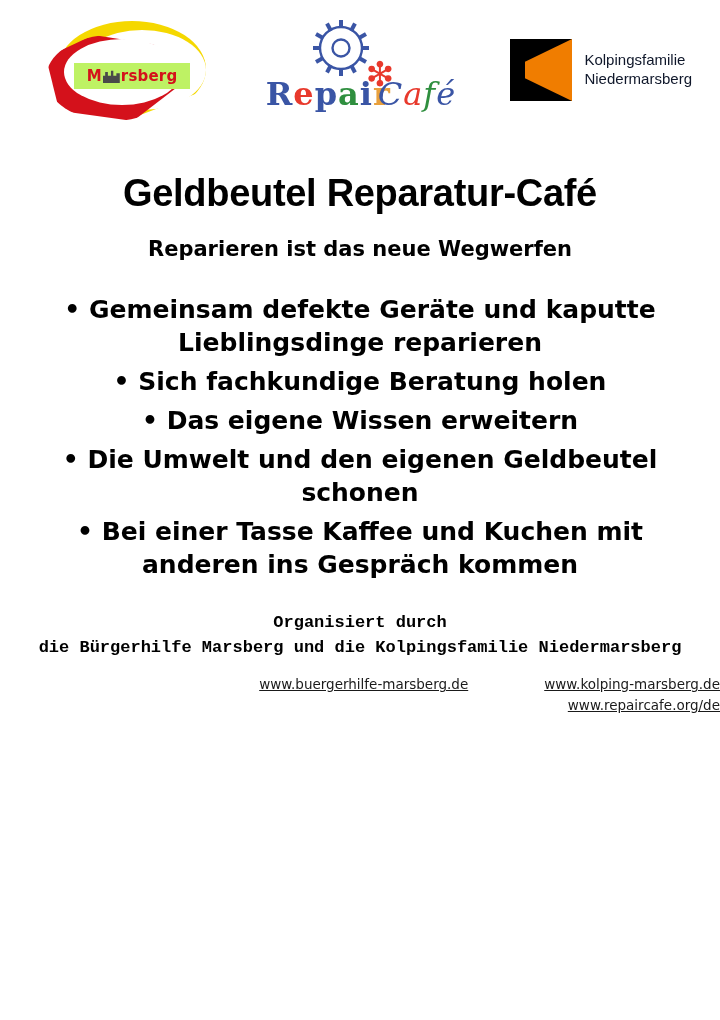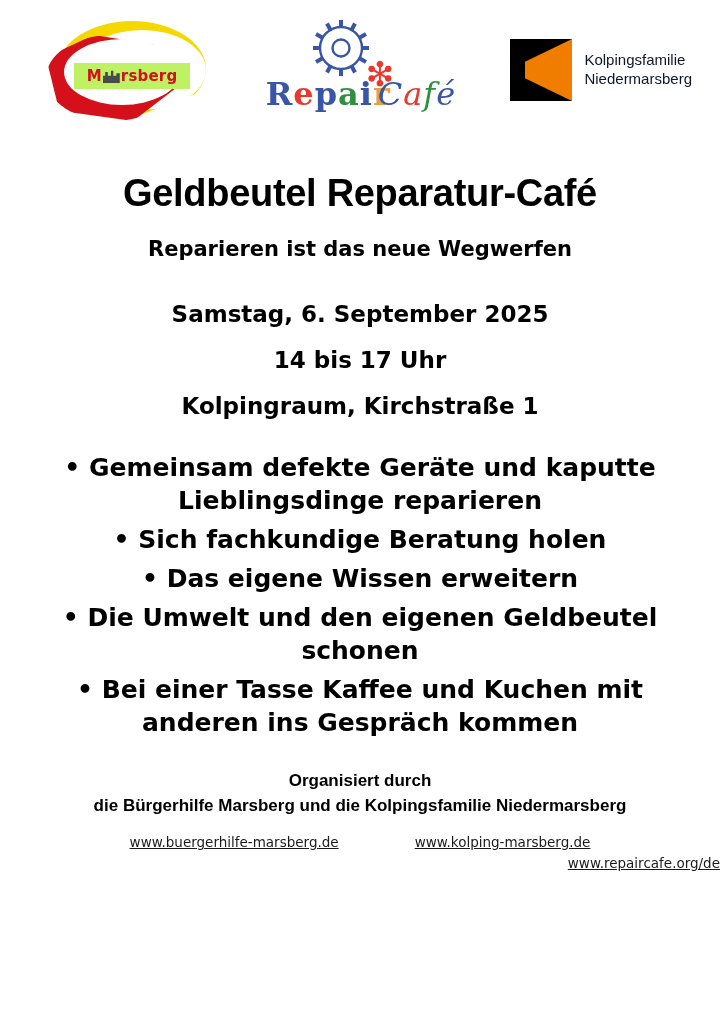--- a/index.html
+++ b/index.html
@@ -243,36 +243,36 @@
   }
   .bullets li {
     list-style: none;
     margin: 0 0 6px 0;
   }
   .bullets ul { margin: 18px; padding: 0; }
 
   .organizer {
     margin-top: 30px;
     text-align: center;
-    font-family: Liberation Sans, sans-serif;
+    font-family: Liberation Mono, monospace;
     font-weight: bold;
     font-size: 17px;
     line-height: 1.45;
   }
 
   .links {
     margin-top: 16px;
     text-align: center;
     font-family: "DejaVu Sans", sans-serif;
     font-size: 13.5px;
     color: #1a1a1a;
   }
   .links .row1 {
     display: flex;
-    justify-content: center;
+    justify-content: flex-end;
     gap: 76px;
   }
   .links a {
     color: #1a1a1a;
     text-decoration: underline;
   }
   .links .row2 { margin-top: 5px; text-align: right; }
 </style>
 </head>
 <body>
@@ -330,25 +330,20 @@
       <div class="kolping-text">
         <div>Kolpingsfamilie</div>
         <div>Niedermarsberg</div>
       </div>
     </div>
   </div>
 
   <h1 class="title">Geldbeutel Reparatur-Café</h1>
   <h2 class="subtitle">Reparieren ist das neue Wegwerfen</h2>
 
-  <div class="when">
-    <div>Samstag, 6. September 2025</div>
-    <div>14 bis 17 Uhr</div>
-    <div>Kolpingraum, Kirchstraße 1</div>
-  </div>
 
   <div class="bullets">
     <ul>
       <li>• Gemeinsam defekte Geräte und kaputte Lieblingsdinge reparieren</li>
       <li>• Sich fachkundige Beratung holen</li>
       <li>• Das eigene Wissen erweitern</li>
       <li>• Die Umwelt und den eigenen Geldbeutel schonen</li>
       <li>• Bei einer Tasse Kaffee und Kuchen mit anderen ins Gespräch kommen</li>
     </ul>
   </div>

